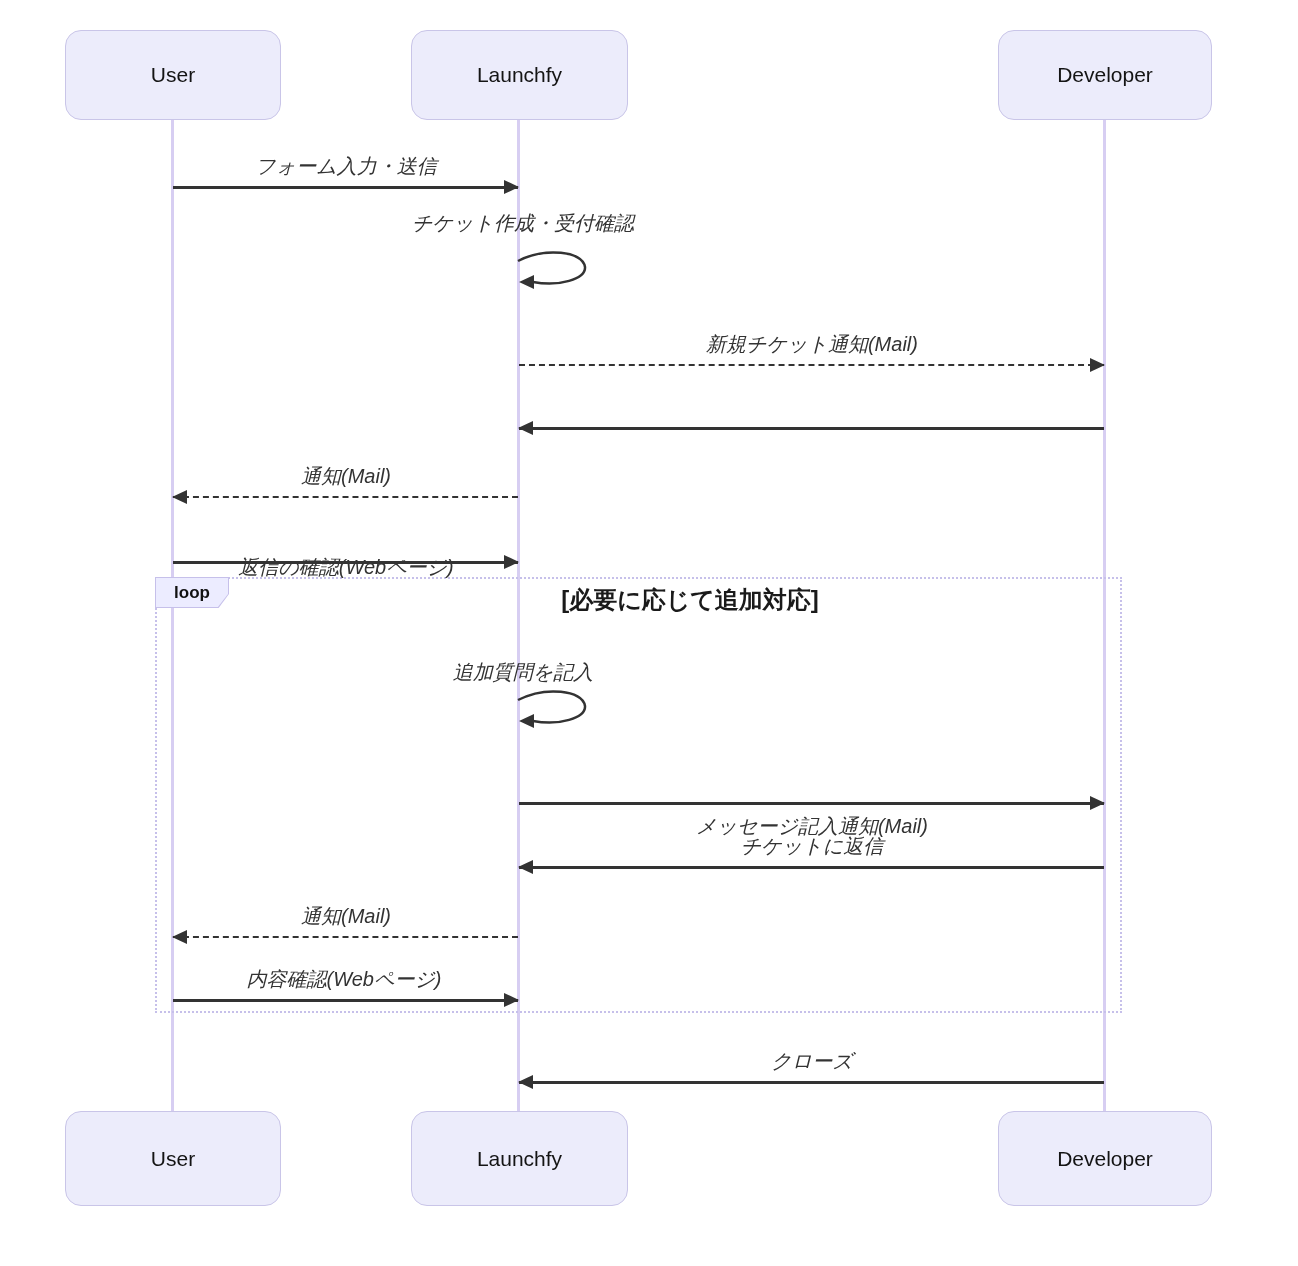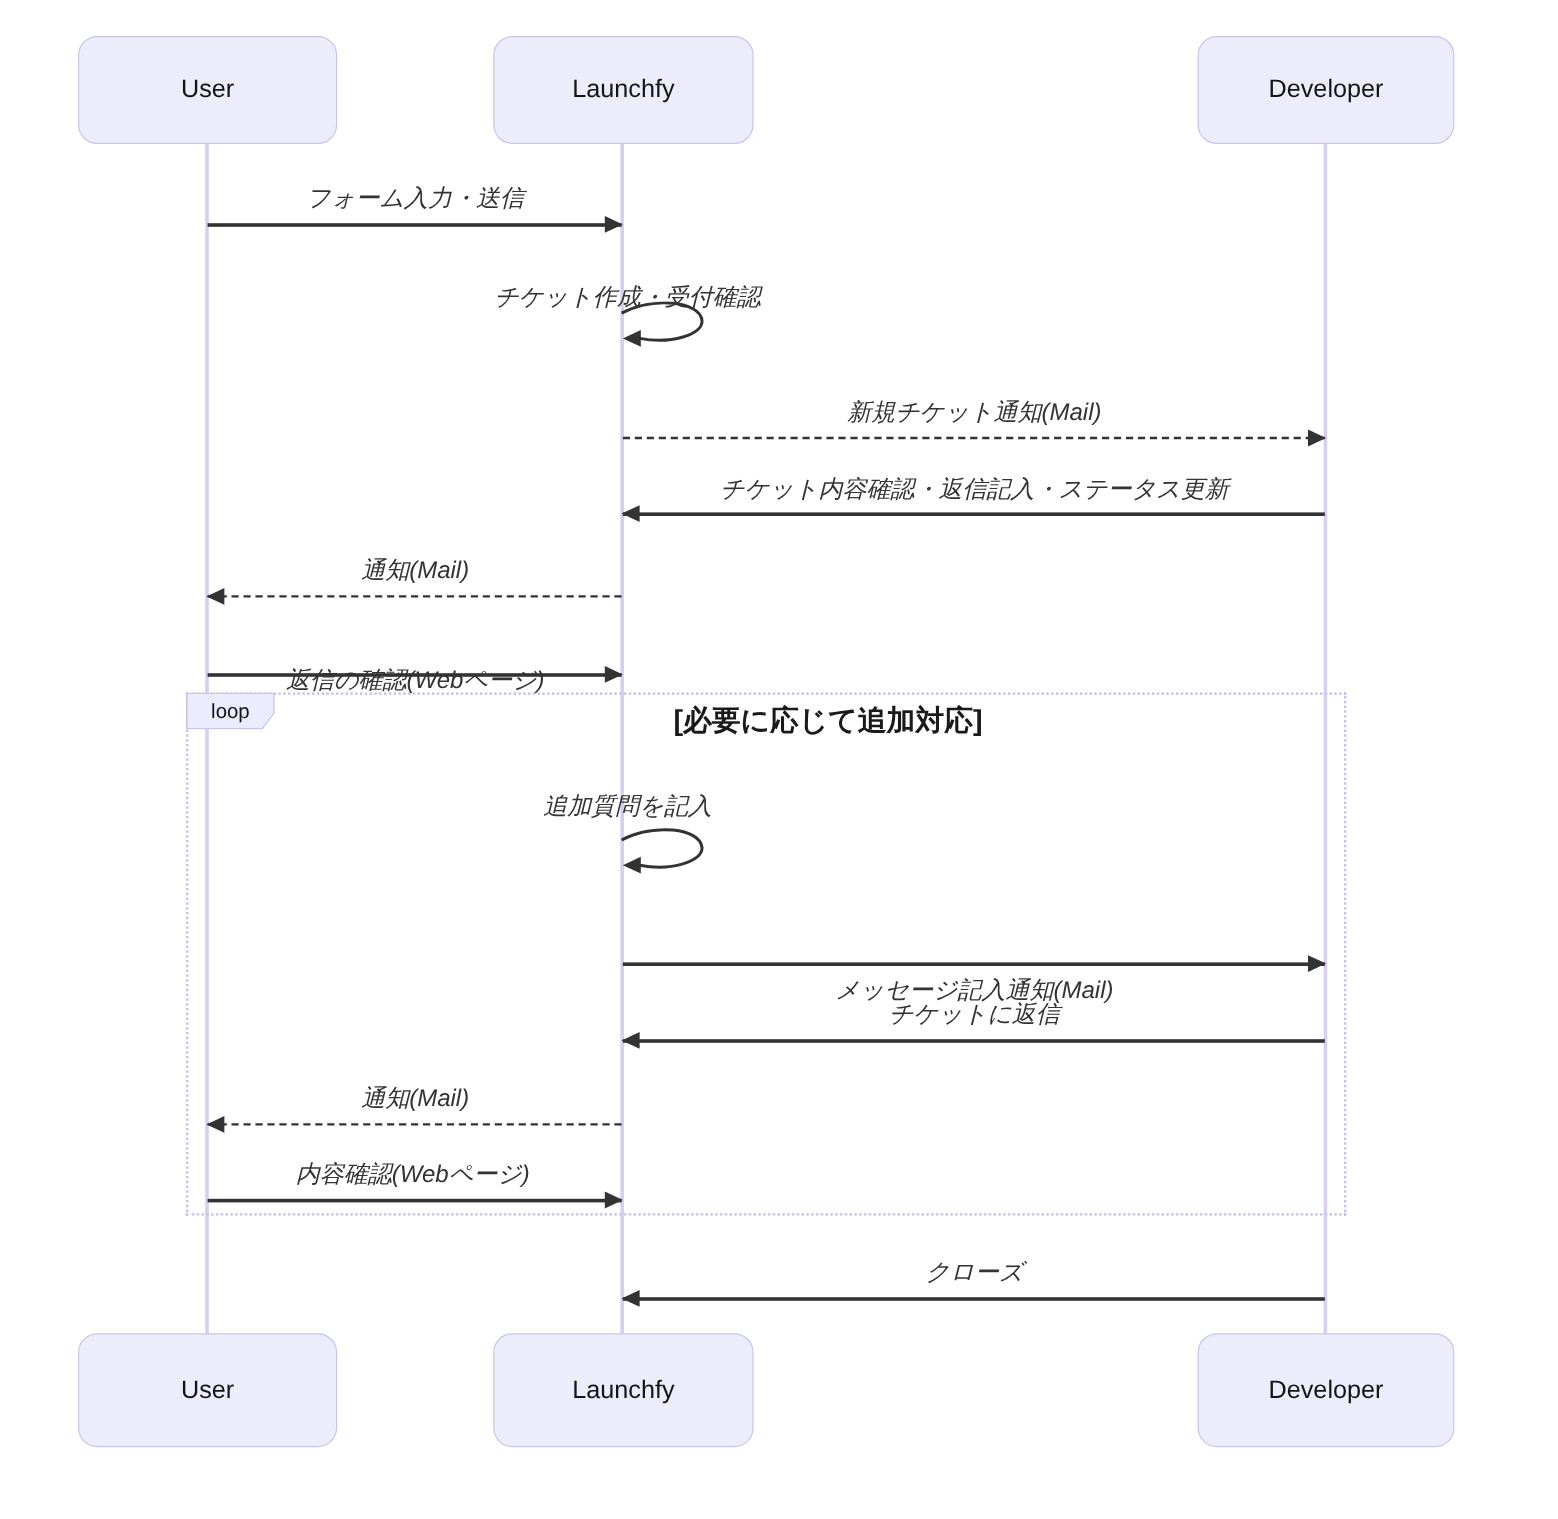--- a/index.html
+++ b/index.html
@@ -23,21 +23,21 @@
   .shaft.dashed{border-top:2px dashed #333;}
   .head{position:absolute;width:0;height:0;border-top:7px solid transparent;border-bottom:7px solid transparent;top:-7px;}
   .head.right{right:-1px;border-left:15px solid #333;}
   .head.left{left:-1px;border-right:15px solid #333;}
   .self-loop{position:absolute;}
   .loop-box{position:absolute;left:155px;top:577px;width:967px;height:436px;border:2px dotted #C6C0EA;box-sizing:border-box;}
   .loop-tab{position:absolute;left:155px;top:577px;width:74px;height:31px;background:#C6C0EA;
     clip-path:polygon(0 0,100% 0,100% 55%,86% 100%,0 100%);}
   .loop-tab-inner{position:absolute;left:1px;top:1px;right:1px;bottom:1px;background:#ECECFF;
     clip-path:polygon(0 0,100% 0,100% 55%,86% 100%,0 100%);
-    display:flex;align-items:center;justify-content:center;font-size:17px;font-weight:400;color:#111;}
+    display:flex;align-items:center;justify-content:center;font-size:17px;font-weight:700;color:#111;}
   .loop-condition{position:absolute;left:690px;top:584px;transform:translateX(-50%);
     font-size:24px;font-weight:700;color:#1a1a1a;white-space:nowrap;}
 </style>
 </head>
 <body>
 
 <div id="canvas">
 
   <div class="lifeline" style="left:171px;"></div>
   <div class="lifeline" style="left:517px;"></div>
@@ -56,33 +56,32 @@
   <div class="actor bottom" style="left:65px;top:1111px;width:216px;">User</div>
   <div class="actor bottom" style="left:411px;top:1111px;width:217px;">Launchfy</div>
   <div class="actor bottom" style="left:998px;top:1111px;width:214px;">Developer</div>
 
   <span class="msg-label" style="left:346px;top:152px;">フォーム入力・送信</span>
   <div class="arrow" style="left:173px;top:187px;width:345px;">
     <div class="shaft"></div>
     <div class="head right"></div>
   </div>
 
-  <span class="msg-label" style="left:523px;top:234px;">チケット作成・受付確認</span>
+  <span class="msg-label" style="left:523px;top:209px;">チケット作成・受付確認</span>
   <svg class="self-loop" style="left:517px;top:251px;" width="72" height="40" viewBox="0 0 72 40">
     <path d="M1,10 C28,-4 66,0 68,16 C69,28 42,36 16,31" fill="none" stroke="#333" stroke-width="2.5"></path>
     <polygon points="17,24 17,38 2,31" fill="#333"></polygon>
   </svg>
 
   <span class="msg-label" style="left:812px;top:330px;">新規チケット通知(Mail)</span>
   <div class="arrow" style="left:519px;top:365px;width:585px;">
     <div class="shaft dashed"></div>
     <div class="head right"></div>
   </div>
 
-  <span class="msg-label" style="left:812px;top:394px;">チケット内容確認・返信記入・ステータス更新</span>
   <div class="arrow" style="left:519px;top:428px;width:585px;">
     <div class="shaft"></div>
     <div class="head left"></div>
   </div>
 
   <span class="msg-label" style="left:346px;top:462px;">通知(Mail)</span>
   <div class="arrow" style="left:173px;top:497px;width:345px;">
     <div class="shaft dashed"></div>
     <div class="head left"></div>
   </div>

